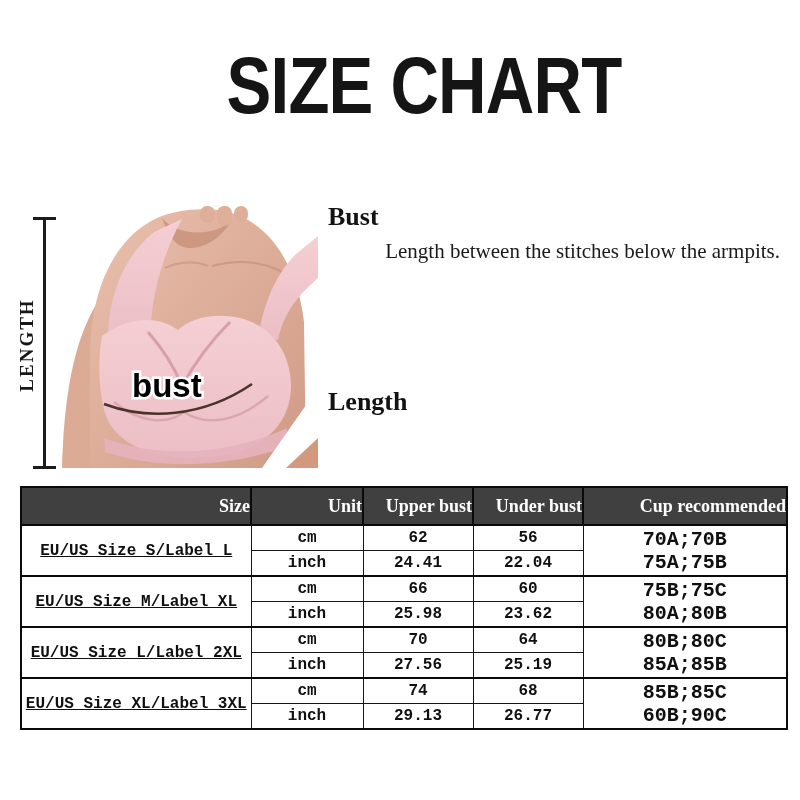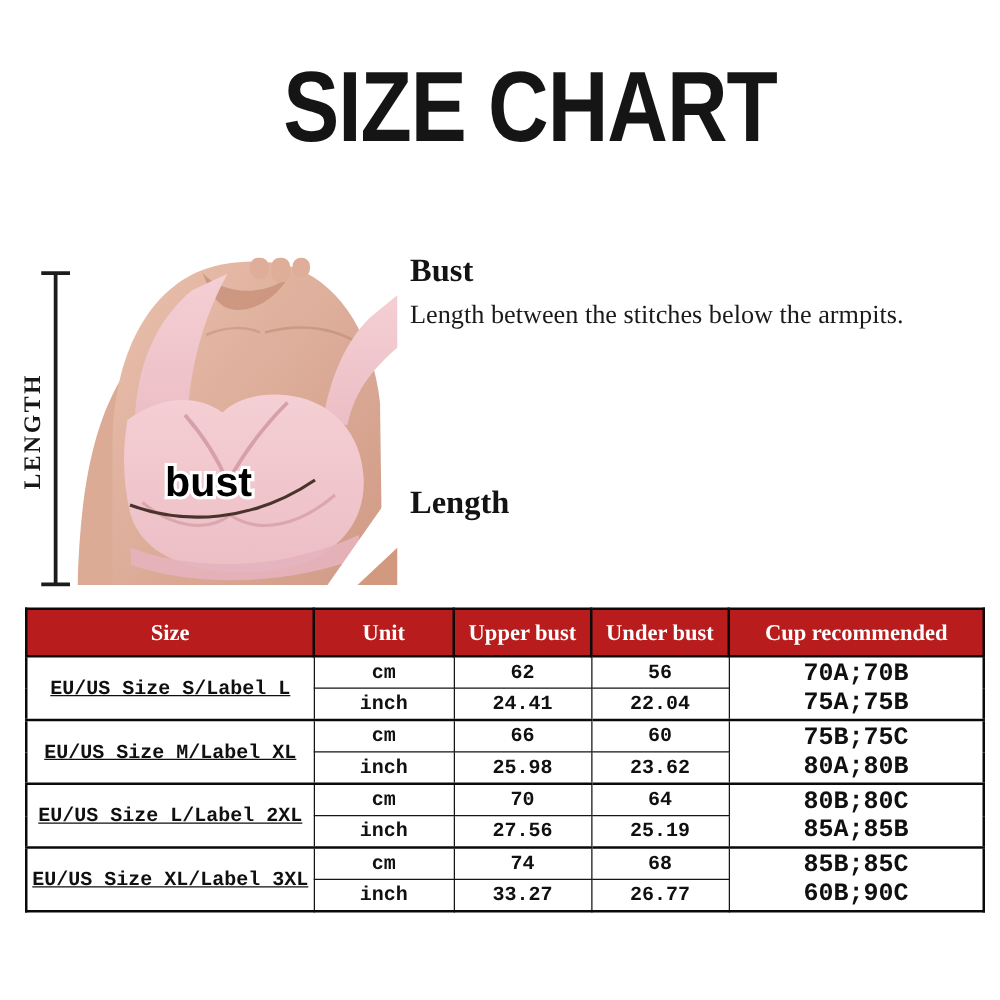--- a/index.html
+++ b/index.html
@@ -32,33 +32,33 @@
   }
 
   
   .model { position:absolute; left:62px; top:206px; width:256px; height:262px; }
 
   
   .def { position:absolute; left:328px; width:452px; }
   .def-bust { top:203px; }
   .def-length { top:388px; }
   .def h2 { margin:0 0 5px 0; font-size:26px; line-height:28px; font-weight:bold; color:#131313; }
-  .def p { margin:0; font-size:21px; line-height:30px; color:#1a1a1a; white-space:pre-line; }
+  .def p { margin:0; font-size:21px; line-height:30px; color:#1a1a1a; white-space:pre-line;text-align:right; }
 
   
   .size-table {
     position:absolute; left:20px; top:486px; width:766px;
     border-collapse:collapse; table-layout:fixed;
     font-family:"Liberation Mono", "DejaVu Sans Mono", monospace;
   }
   .size-table th {
-    background:#b91c1c; color:#ffffff;
+    background:#404040; color:#ffffff;
     font-family:"Liberation Serif", serif;
     font-size:18px; font-weight:bold; height:36px;
-    border:2.4px solid #0a0a0a; padding:0;
+    border:2.4px solid #0a0a0a; padding:0;text-align:right;
   }
   .size-table td {
     border:1.5px solid #151515; text-align:center; vertical-align:middle;
     font-size:16px; font-weight:bold; height:24px; padding:0; color:#101010;
     overflow:hidden; white-space:nowrap;
   }
   .size-table { border:2.4px solid #0a0a0a; }
   .size-table tr.group-start td { border-top:2.4px solid #0a0a0a; }
   .c-size { font-size:15.5px;text-decoration:underline; }
   .c-cup .cup-line { line-height:23px; font-size:20px; font-weight:bold; }
@@ -208,17 +208,17 @@
       <td>cm</td>
       <td>74</td>
       <td>68</td>
       <td class="c-cup" rowspan="2">
         <div class="cup-line">85B;85C</div>
         <div class="cup-line">60B;90C</div>
       </td>
     </tr>
     <tr>
       <td>inch</td>
-      <td>33.27</td>
+      <td>29.13</td>
       <td>26.77</td>
     </tr>
   </tbody>
 </table>
 
 </body></html>

